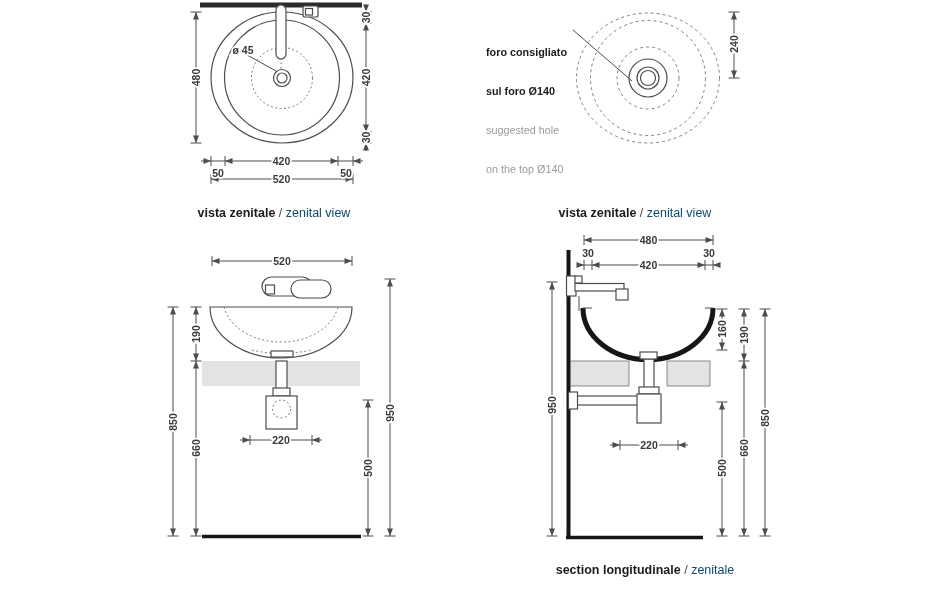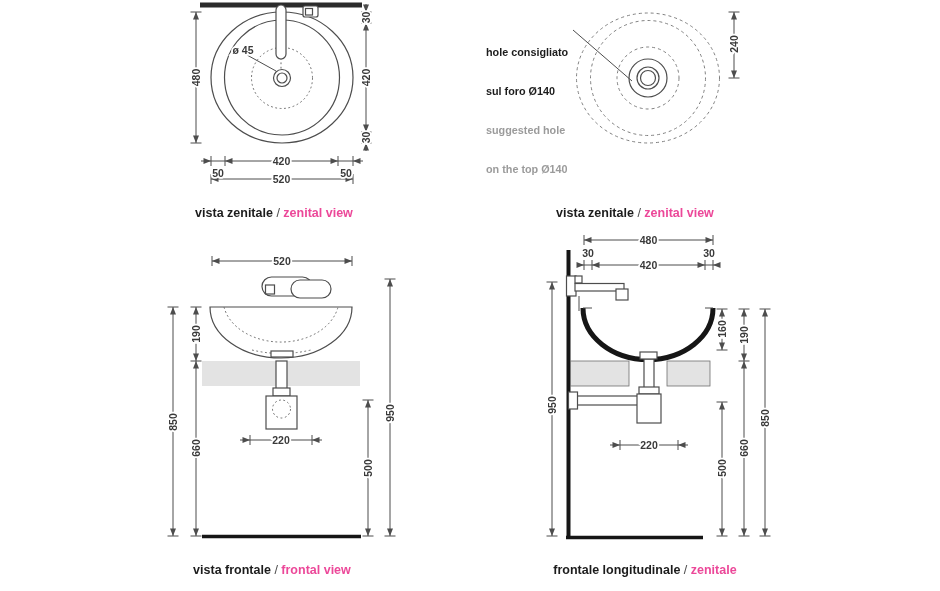--- a/index.html
+++ b/index.html
@@ -16,25 +16,25 @@
   .cntr{fill:#e3e3e3;}
   .cntr-b{fill:#e3e3e3;stroke:#6f6f6f;stroke-width:0.8;}
   
   text.dim{font-family:"Liberation Sans",sans-serif;font-size:10.5px;font-weight:700;
            fill:#3a3a3a;stroke:#fff;stroke-width:3.5px;paint-order:stroke;
            text-anchor:middle;}
   
   .vtitle{position:absolute;transform:translateX(-50%);font-size:12.5px;font-weight:700;
           color:#1c1c1c;white-space:pre;}
   .vtitle .sep{font-weight:400;color:#4a4a4a;}
-  .vtitle .en{font-weight:700;color:#ec4899;margin-top:40px;}
+  .vtitle .en{font-weight:400;color:#0c4a6e;margin-top:40px;}
   
   .note{position:absolute;left:486px;top:20px;font-size:10.8px;font-weight:700;
         color:#1c1c1c;line-height:13px;white-space:pre;}
-  .note .en{font-weight:700;color:#9b9b9b;}
+  .note .en{font-weight:400;color:#9b9b9b;}
 </style>
 </head>
 <body>
 
 <div class="stage">
 <svg width="940" height="591" viewBox="0 0 940 591">
   <defs>
     <marker id="ah" markerWidth="9" markerHeight="7" refX="8" refY="3.5" orient="auto-start-reverse">
       <path d="M0.5,0.5 L8,3.5 L0.5,6.5 Z" fill="#4d4d4d"></path>
     </marker>
@@ -168,31 +168,28 @@
     <text class="dim" x="722" y="329" transform="rotate(-90 722 329)" dominant-baseline="central">160</text>
     <text class="dim" x="744" y="335" transform="rotate(-90 744 335)" dominant-baseline="central">190</text>
     <text class="dim" x="744" y="448" transform="rotate(-90 744 448)" dominant-baseline="central">660</text>
     <text class="dim" x="765" y="418" transform="rotate(-90 765 418)" dominant-baseline="central">850</text>
     <text class="dim" x="722" y="468" transform="rotate(-90 722 468)" dominant-baseline="central">500</text>
     <text class="dim" x="649" y="445" dominant-baseline="central">220</text>
   </g>
 </svg>
 
   <div class="note">
-    <div class="it">hole consigliato</div>
+    <div class="it">foro consigliato</div>
     <div class="it">sul foro Ø140</div>
     <div class="en">suggested hole</div>
     <div class="en">on the top Ø140</div>
   </div>
 
   <div class="vtitle" style="left:267px;top:192px;">
     <span class="it">vista zenitale</span><span class="sep"> / </span><span class="en">zenital view</span>
   </div>
   <div class="vtitle" style="left:628px;top:192px;">
     <span class="it">vista zenitale</span><span class="sep"> / </span><span class="en">zenital view</span>
   </div>
-  <div class="vtitle" style="left:265px;top:549px;">
-    <span class="it">vista frontale</span><span class="sep"> / </span><span class="en">frontal view</span>
-  </div>
   <div class="vtitle" style="left:638px;top:549px;">
-    <span class="it">frontale longitudinale</span><span class="sep"> / </span><span class="en">zenitale</span>
+    <span class="it">section longitudinale</span><span class="sep"> / </span><span class="en">zenitale</span>
   </div>
 </div>
 
 </body></html>

